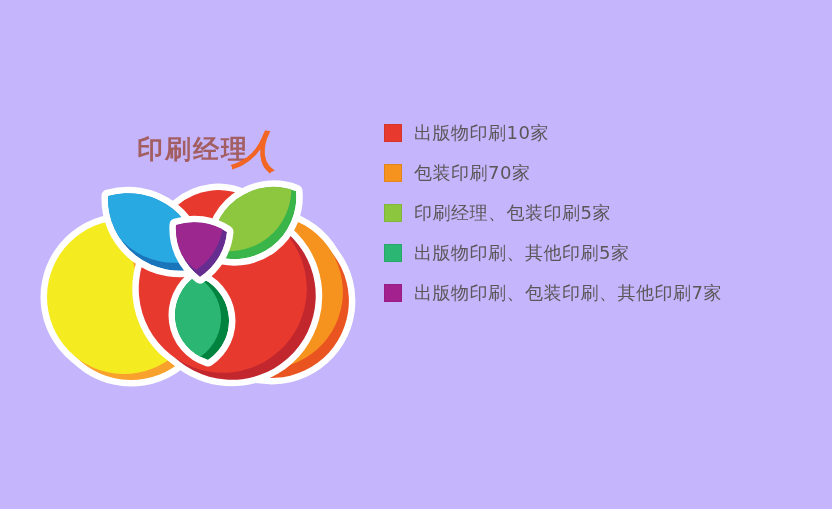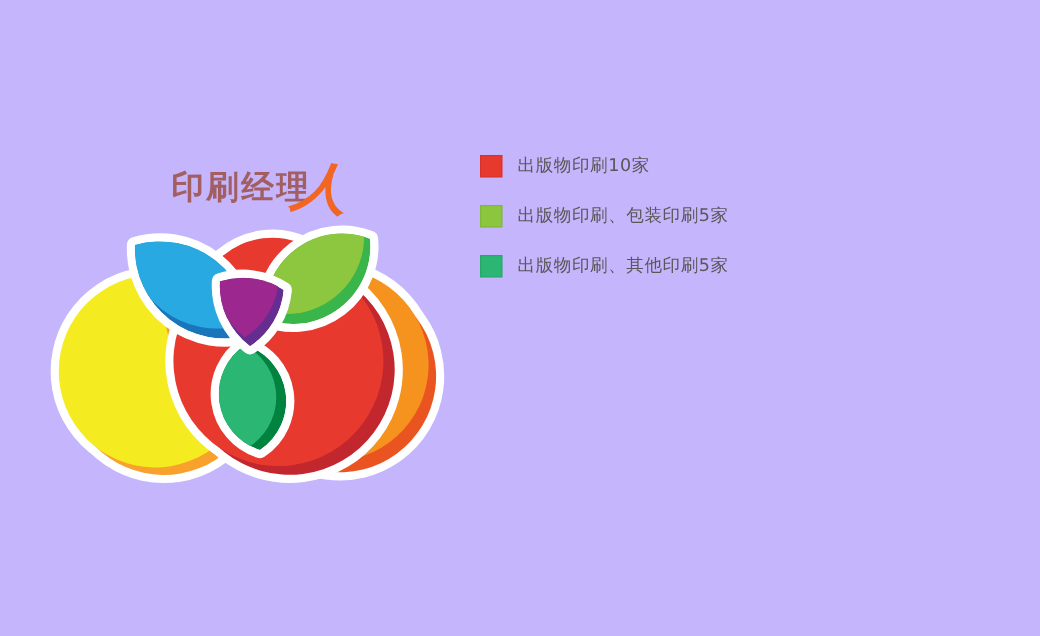--- a/index.html
+++ b/index.html
@@ -38,21 +38,21 @@
     margin-bottom: 22px;
   }
   .legend-swatch {
     width: 18px; height: 18px;
     margin-right: 12px;
     flex: 0 0 18px;
     box-sizing: border-box;
     border: 1px solid rgba(0,0,0,0.08);
   }
   .legend-label {
-    font-size: 14px;
+    font-size: 18px;
     color: #595757;
     white-space: nowrap;
     letter-spacing: 0.5px;
   }
   .wm-text {
     font-size: 26px;
     font-weight: bold;
     letter-spacing: 2px;
     opacity: 0.85;
   }
@@ -148,22 +148,30 @@
       <text class="wm-mark" x="235" y="164" transform="rotate(8 250 145)" fill="#f26522">人</text>
     </g>
   </svg>
 
   <div class="legend">
     <div class="legend-row">
       <div class="legend-swatch" style="background-color: rgb(232, 57, 47);"></div>
       <div class="legend-label">出版物印刷10家</div>
     </div>
     <div class="legend-row">
+      <div class="legend-swatch" style="background-color: rgb(246, 146, 30);"></div>
+      <div class="legend-label">包装印刷70家</div>
+    </div>
+    <div class="legend-row">
       <div class="legend-swatch" style="background-color: rgb(140, 198, 63);"></div>
-      <div class="legend-label">出版物印刷、包装印刷5家</div>
+      <div class="legend-label">印刷经理、包装印刷5家</div>
     </div>
     <div class="legend-row">
       <div class="legend-swatch" style="background-color: rgb(43, 182, 115);"></div>
       <div class="legend-label">出版物印刷、其他印刷5家</div>
+    </div>
+    <div class="legend-row">
+      <div class="legend-swatch" style="background-color: rgb(163, 33, 142);"></div>
+      <div class="legend-label">出版物印刷、包装印刷、其他印刷7家</div>
     </div>
   </div>
 
 </div>
 
 </body></html>

